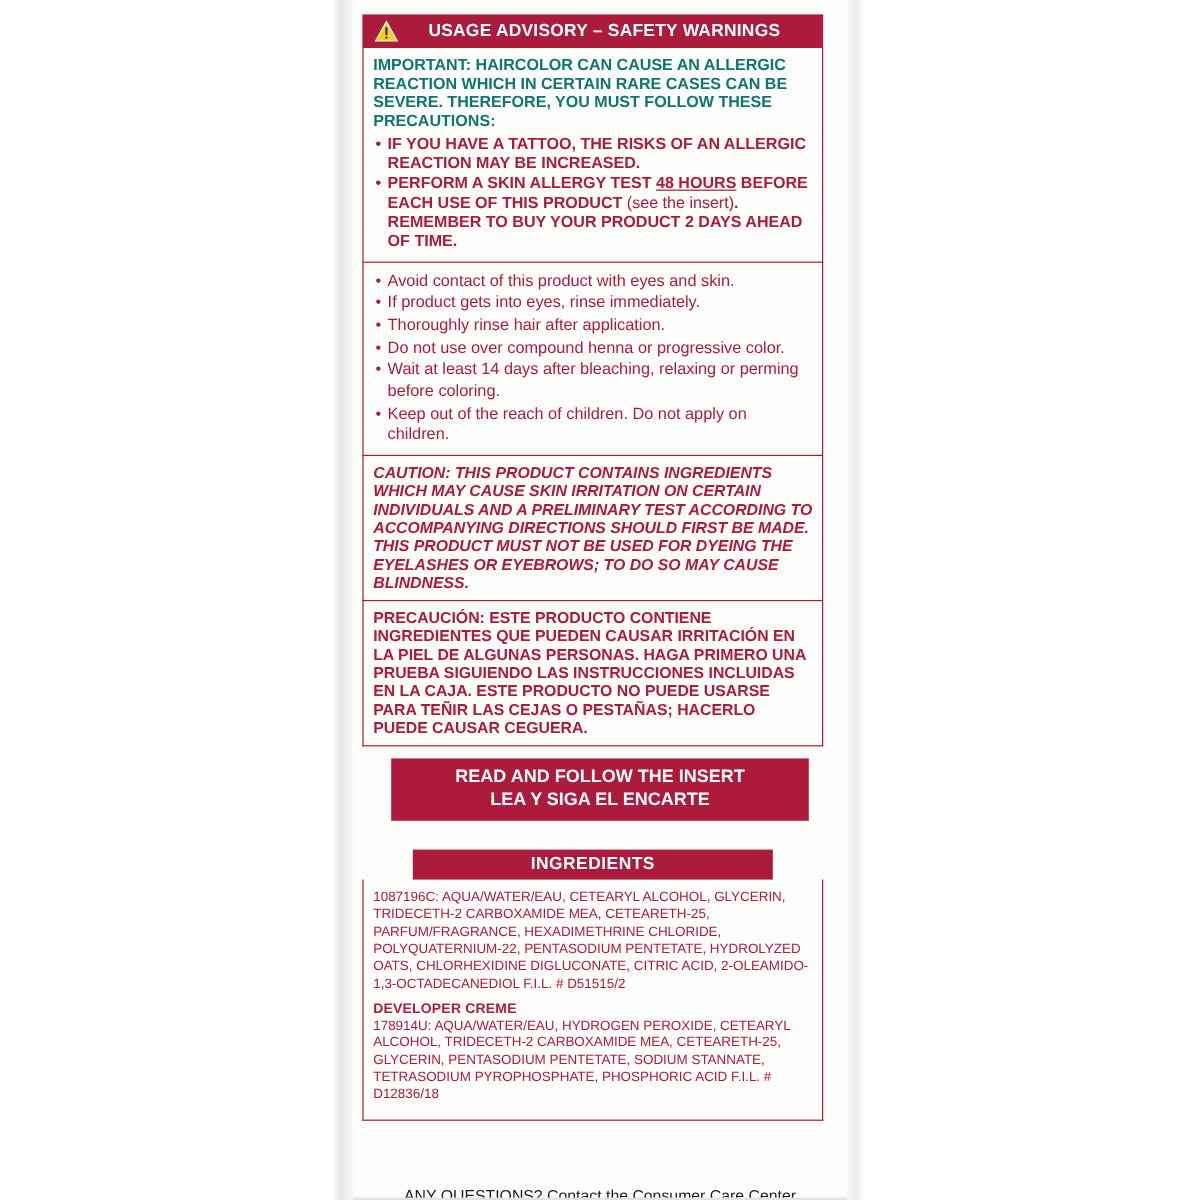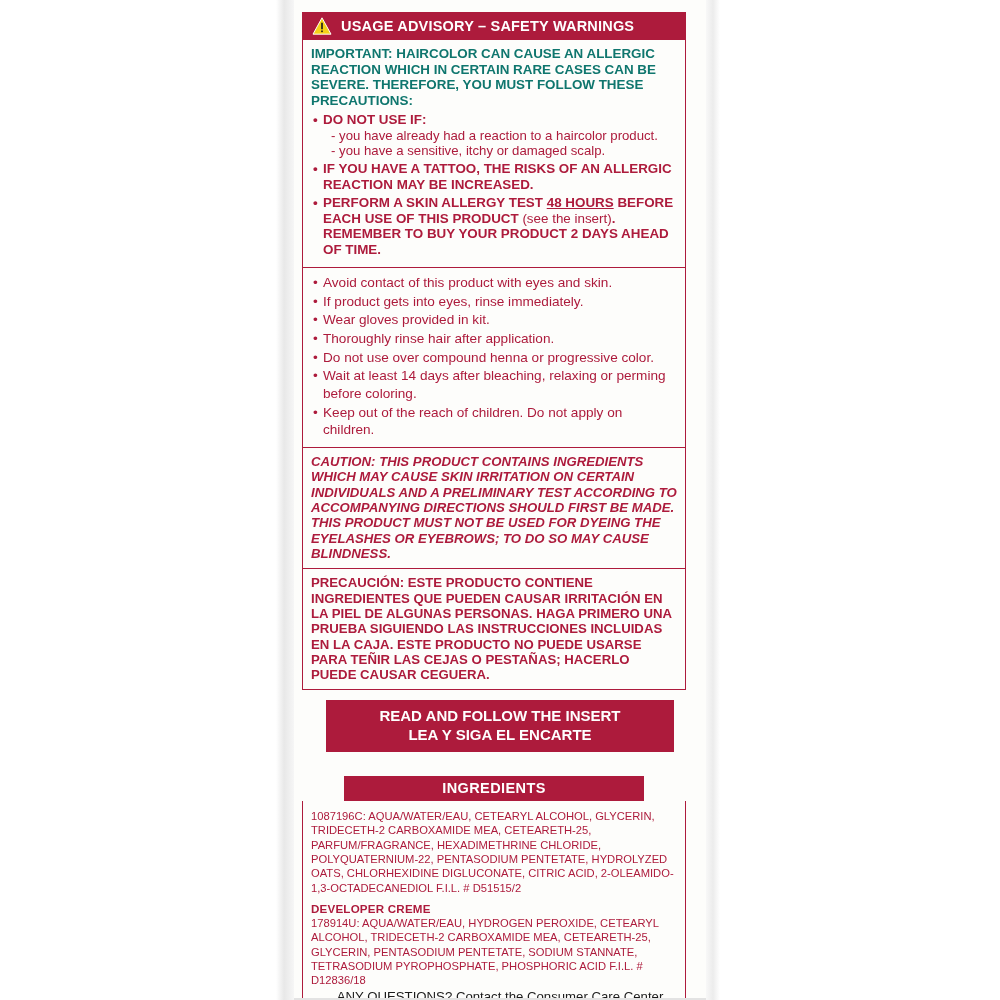--- a/index.html
+++ b/index.html
@@ -42,21 +42,21 @@
     top: 12px;
     width: 396px;
   }
 
   
   .advisory-bar {
     background: #ad1b3c;
     color: #ffffff;
     display: flex;
     align-items: center;
-    gap: 9px;
+    gap: 25px;
     padding: 5px 6px 5px 10px;
     font-weight: bold;
     font-size: 14.5px;
     letter-spacing: .2px;
     width: 384px;
     box-sizing: border-box;
   }
   .warn-icon {
     width: 20px; height: 18px;
     flex: 0 0 auto;
@@ -236,38 +236,32 @@
           <rect x="11" y="16.5" width="2" height="2" fill="#1a1a1a"></rect>
         </svg>
         <span>USAGE ADVISORY – SAFETY WARNINGS</span>
       </div>
 
       <div class="framed">
         <div class="blk-bold">IMPORTANT: HAIRCOLOR CAN CAUSE AN ALLERGIC REACTION WHICH IN CERTAIN RARE CASES CAN BE SEVERE. THEREFORE, YOU MUST FOLLOW THESE PRECAUTIONS:</div>
 
         <ul class="warn-list">
           <li>
-            <span>DO NOT USE IF:</span>
-            <span class="sub-line">- you have already had a reaction to a haircolor product.</span>
-            <span class="sub-line">- you have a sensitive, itchy or damaged scalp.</span>
-          </li>
-          <li>
             <span>IF YOU HAVE A TATTOO, THE RISKS OF AN ALLERGIC REACTION MAY BE INCREASED.</span>
           </li>
           <li>
             <span>PERFORM A SKIN ALLERGY TEST </span><span class="u">48 HOURS</span><span> BEFORE EACH USE OF THIS PRODUCT </span><span class="norm-inline">(see the insert)</span><span>. REMEMBER TO BUY YOUR PRODUCT 2 DAYS AHEAD OF TIME.</span>
           </li>
         </ul>
       </div>
 
       <div class="framed">
         <ul class="plain-list">
           <li>Avoid contact of this product with eyes and skin.</li>
           <li>If product gets into eyes, rinse immediately.</li>
-          <li>Wear gloves provided in kit.</li>
           <li>Thoroughly rinse hair after application.</li>
           <li>Do not use over compound henna or progressive color.</li>
           <li>Wait at least 14 days after bleaching, relaxing or perming before coloring.</li>
           <li>Keep out of the reach of children. Do not apply on children.</li>
         </ul>
       </div>
 
       <div class="framed">
         <div class="caution-block">CAUTION: THIS PRODUCT CONTAINS INGREDIENTS WHICH MAY CAUSE SKIN IRRITATION ON CERTAIN INDIVIDUALS AND A PRELIMINARY TEST ACCORDING TO ACCOMPANYING DIRECTIONS SHOULD FIRST BE MADE. THIS PRODUCT MUST NOT BE USED FOR DYEING THE EYELASHES OR EYEBROWS; TO DO SO MAY CAUSE BLINDNESS.</div>
       </div>

